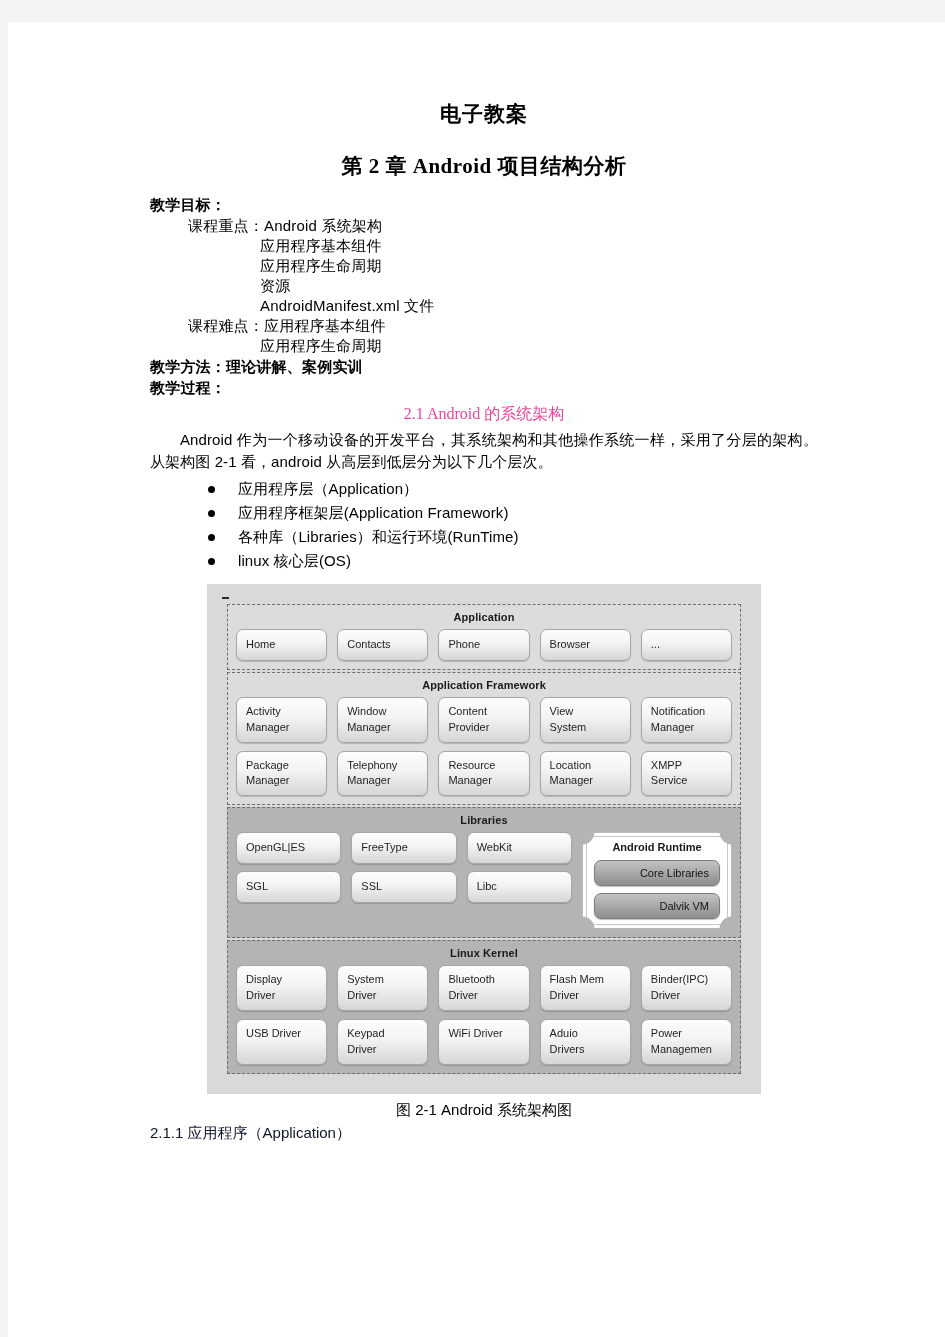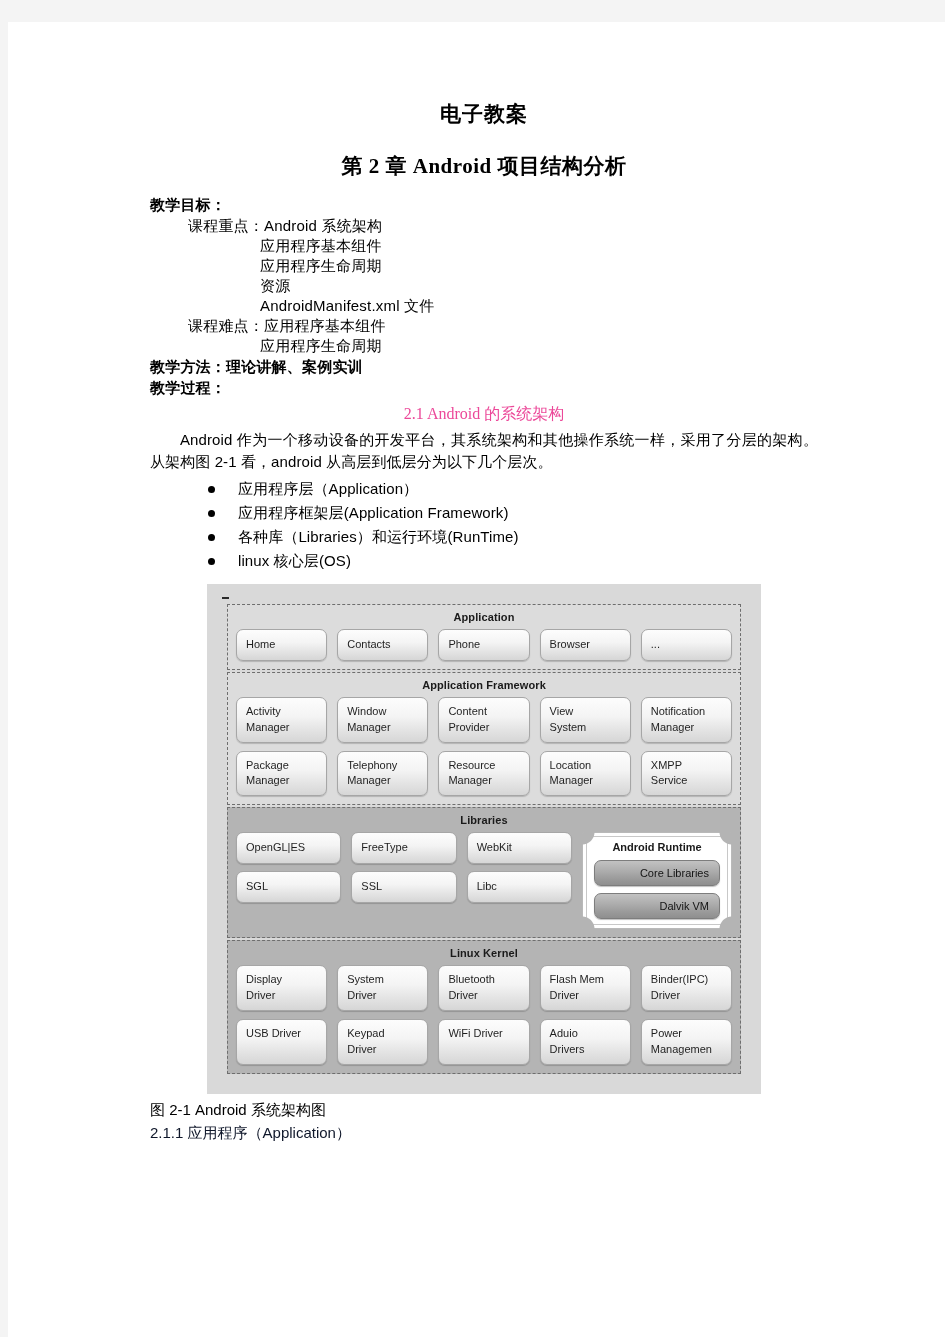--- a/index.html
+++ b/index.html
@@ -104,21 +104,21 @@
     position: absolute;
     left: 0;
     top: 9px;
     width: 7px;
     height: 7px;
     background: #000;
     border-radius: 50%;
   }
 
   .fig-caption {
-    text-align: left;
+    text-align: center;
     font-family: "Liberation Sans", sans-serif;
     font-size: 15px;
     color: #000;
     margin: 7px 0 4px 0;
   }
   .subsection {
     font-family: "Liberation Sans", sans-serif;
     font-size: 15px;
     color: #0f172a;
     margin: 2px 0;

